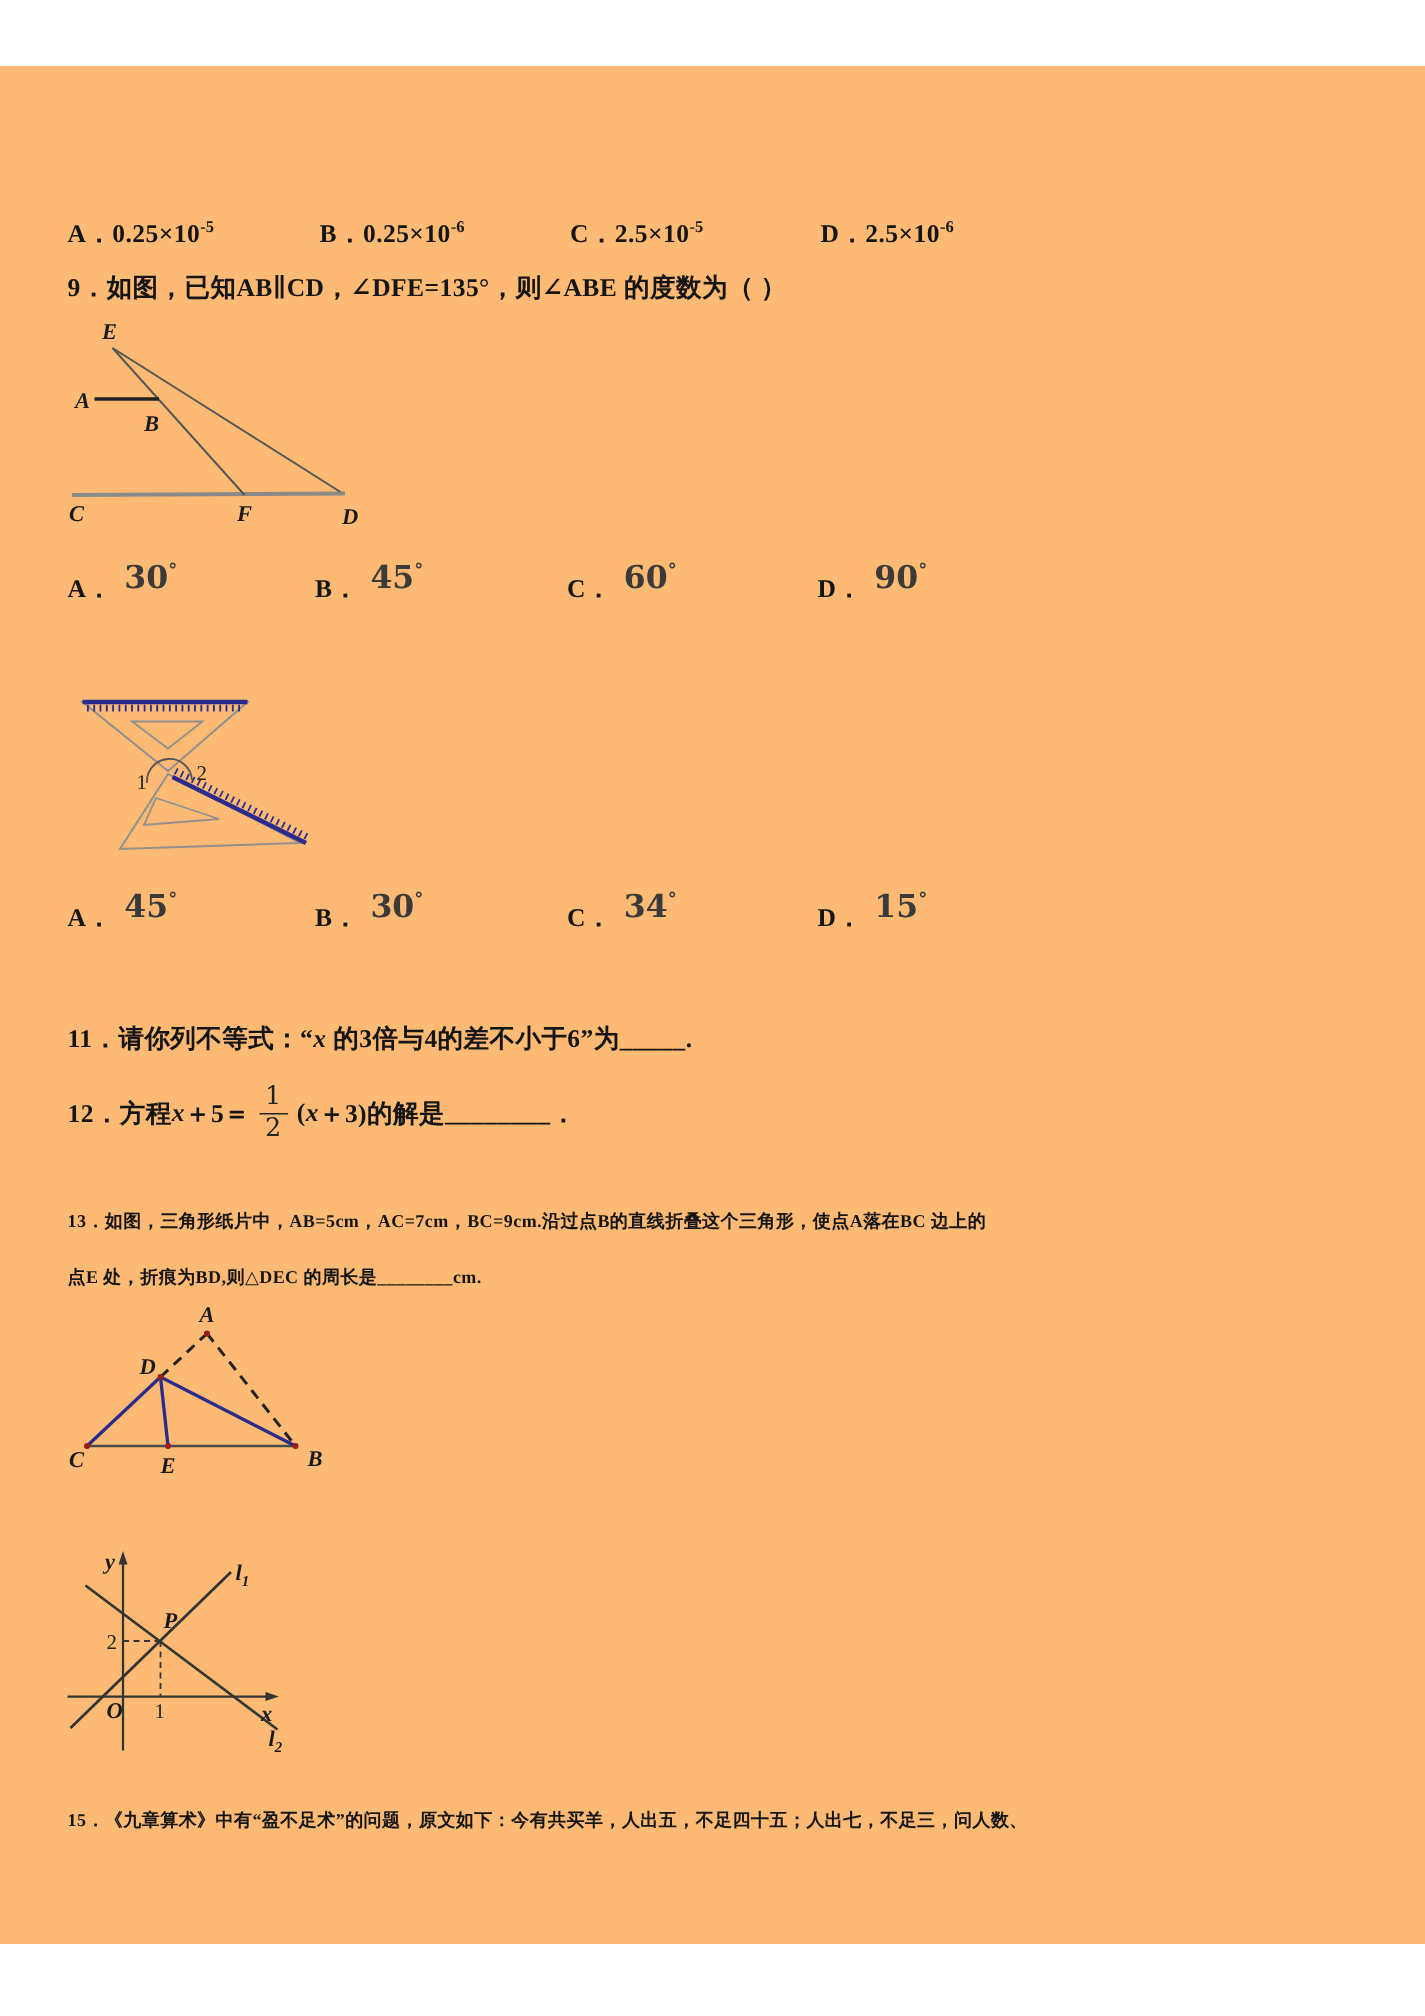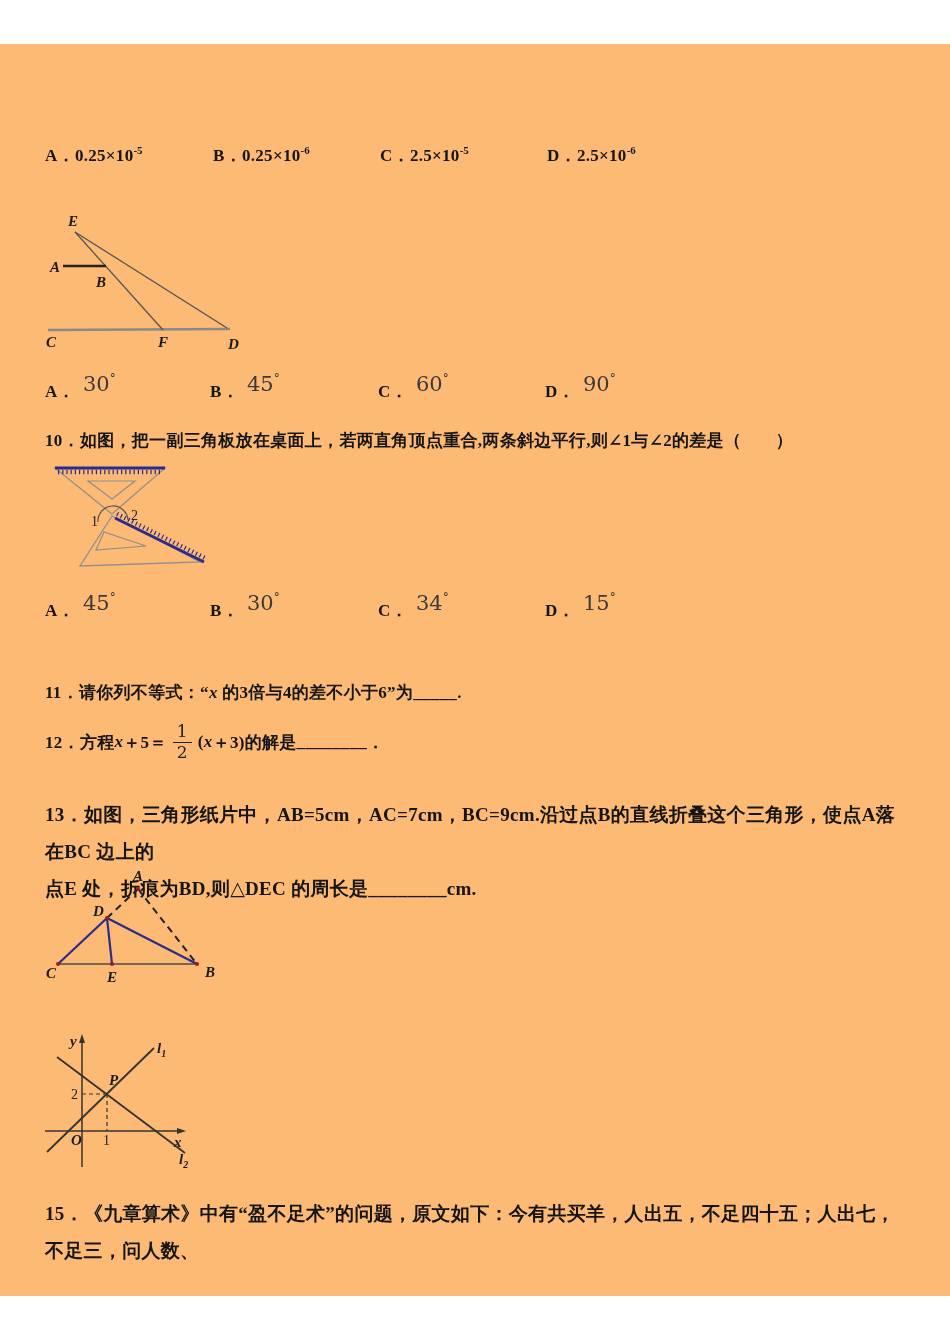--- a/index.html
+++ b/index.html
@@ -5,52 +5,53 @@
   html,body{margin:0;padding:0;background:#ffffff;}
   .page{
     position:relative;width:950px;height:1252px;background:#fdba74;overflow:hidden;
     font-family:"Liberation Serif","DejaVu Serif",serif;
     font-weight:bold;color:#151515;margin-top:44px;
   }
   .abs{position:absolute;white-space:nowrap;}
   .row{font-size:17px;letter-spacing:0.3px;}
   .opt-letter{font-weight:bold;font-size:17px;}
   .opt-num{
-    font-family:"DejaVu Serif",serif;font-weight:400;font-size:21px;color:#3a3a3a;
+    font-family:"DejaVu Serif",serif;font-weight:700;font-size:21px;color:#3a3a3a;
     position:relative;top:-6px;margin-left:8px;letter-spacing:0;
   }
   .deg{font-size:12px;vertical-align:super;line-height:0;}
   sup.exp{font-size:11px;letter-spacing:0;}
   sub.lsub{font-size:11px;}
   .ital{font-style:italic;}
   .q12line{display:flex;align-items:center;height:52px;}
   .frac{
     display:inline-flex;flex-direction:column;align-items:center;
     font-weight:400;font-family:"DejaVu Serif",serif;font-size:17px;color:#222;
     line-height:1.05;margin:0 6px;
   }
   .frac .fnum{padding:0 4px 1px;border-bottom:1.4px solid #222;display:block;}
   .frac .fden{padding-top:1px;display:block;}
-  .para{font-size:19px;letter-spacing:0.3px;line-height:37px;white-space:normal;width:862px;}
+  .para{font-size:12px;letter-spacing:0.3px;line-height:37px;white-space:normal;width:862px;}
   .fig-label{font-family:"Liberation Serif",serif;font-style:italic;font-weight:bold;font-size:15px;fill:#1a1a1a;}
   .fig-num{font-family:"Liberation Serif",serif;font-style:normal;font-weight:400;font-size:14px;fill:#222;}
   svg{display:block;}
 </style>
 </head>
 <body>
 
 <div class="page">
 
   <div>
     <span class="abs row" style="left:45px;top:100px"><span class="opt-letter">A．</span><span>0.25×10</span><sup class="exp">-5</sup></span>
     <span class="abs row" style="left:213px;top:100px"><span class="opt-letter">B．</span><span>0.25×10</span><sup class="exp">-6</sup></span>
     <span class="abs row" style="left:380px;top:100px"><span class="opt-letter">C．</span><span>2.5×10</span><sup class="exp">-5</sup></span>
     <span class="abs row" style="left:547px;top:100px"><span class="opt-letter">D．</span><span>2.5×10</span><sup class="exp">-6</sup></span>
   </div>
 
+  <div class="abs row" style="left:45px;top:136px">9．如图，已知AB∥CD，∠DFE=135°，则∠ABE 的度数为（ ）</div>
 
   <svg class="abs" style="left:42px;top:160px" width="220" height="150" viewBox="0 0 220 150">
     <line x1="6" y1="126" x2="188" y2="125" stroke="#8a8a8a" stroke-width="2.6"></line>
     <line x1="33" y1="28" x2="121" y2="126" stroke="#555555" stroke-width="1.3"></line>
     <line x1="33" y1="28" x2="185" y2="124" stroke="#555555" stroke-width="1.3"></line>
     <line x1="21" y1="62" x2="64" y2="62" stroke="#222222" stroke-width="2.4"></line>
     <text class="fig-label" x="26" y="22">E</text>
     <text class="fig-label" x="8" y="68">A</text>
     <text class="fig-label" x="54" y="83">B</text>
     <text class="fig-label" x="4" y="143">C</text>
@@ -58,21 +59,20 @@
     <text class="fig-label" x="186" y="145">D</text>
   </svg>
 
   <div>
     <span class="abs row" style="left:45px;top:334px"><span class="opt-letter">A．</span><span class="opt-num"><span>30</span><sup class="deg">°</sup></span></span>
     <span class="abs row" style="left:210px;top:334px"><span class="opt-letter">B．</span><span class="opt-num"><span>45</span><sup class="deg">°</sup></span></span>
     <span class="abs row" style="left:378px;top:334px"><span class="opt-letter">C．</span><span class="opt-num"><span>60</span><sup class="deg">°</sup></span></span>
     <span class="abs row" style="left:545px;top:334px"><span class="opt-letter">D．</span><span class="opt-num"><span>90</span><sup class="deg">°</sup></span></span>
   </div>
 
-  <div class="abs row" style="left:45px;top:385px">10．如图，把一副三角板放在桌面上，若两直角顶点重合,两条斜边平行,则∠1与∠2的差是（　　）</div>
 
   <svg class="abs" style="left:48px;top:410px" width="170" height="130" viewBox="0 0 170 130">
     <polygon points="7,14 117,14 64,60" fill="none" stroke="#8f8f8f" stroke-width="1.3"></polygon>
     <line x1="7" y1="14" x2="117" y2="14" stroke="#2b2b8c" stroke-width="3"></line>
     <line x1="10" y1="18" x2="114" y2="18" stroke="#2b2b8c" stroke-width="4.5" stroke-dasharray="1.2 3"></line>
     <polygon points="40,27 87,27 64,45" fill="none" stroke="#8f8f8f" stroke-width="1.2"></polygon>
     <polygon points="64,62 32,112 152,108" fill="none" stroke="#8f8f8f" stroke-width="1.3"></polygon>
     <line x1="67" y1="64" x2="156" y2="108" stroke="#2b2b8c" stroke-width="3"></line>
     <line x1="69" y1="60" x2="157" y2="104" stroke="#2b2b8c" stroke-width="4.5" stroke-dasharray="1.2 3"></line>
     <polygon points="56,78 48,96 98,92" fill="none" stroke="#8f8f8f" stroke-width="1.2"></polygon>

